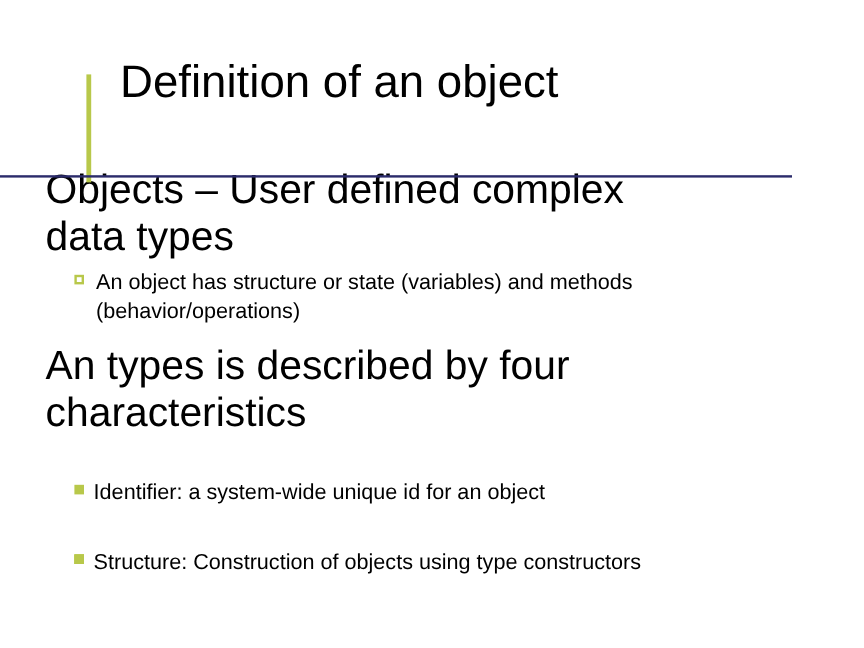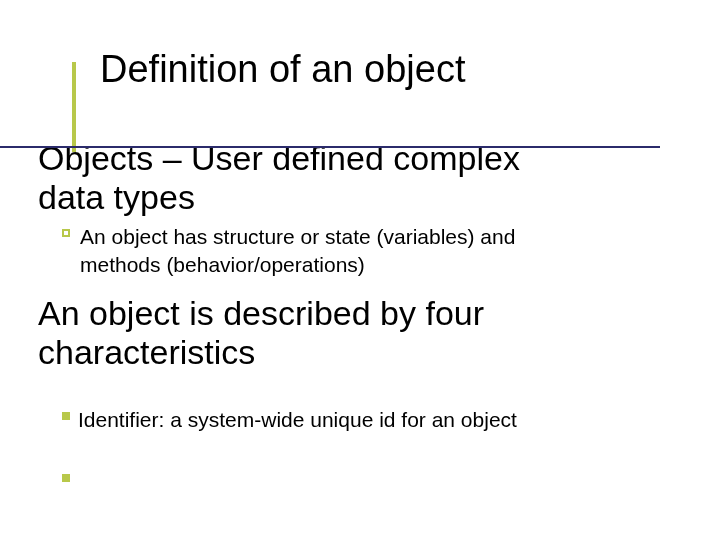--- a/index.html
+++ b/index.html
@@ -5,21 +5,21 @@
   * { margin: 0; padding: 0; box-sizing: border-box; }
   html, body { width: 720px; height: 540px; background: #fff; font-family: Verdana, Geneva, sans-serif; color: #000; }
   .slide { position: relative; width: 572px; height: 540px; padding: 0; }
   .title-wrap { position: relative; padding: 48px 0 12px 0; }
   .accent-v { position: absolute; left: 72px; top: 62px; width: 4px; height: 90px; background: #b8c84a; }
   .title { font-size: 38px; font-weight: 400; margin-left: 100px; letter-spacing: 0px; }
   .rule { position: absolute; left: 0; top: 146px; width: 660px; height: 2px; background: #2b2b6b; }
   .body { padding: 24px 32px 0 38px; }
   .h2 { font-size: 34px; font-weight: 400; margin: 12px 0 6px 0; }
   .bullets { list-style: none; margin: 4px 0 14px 0; }
-  .bullets li { position: relative; padding-left: 42px; font-size: 21px; line-height: 1.35; margin: 4px 0; }
+  .bullets li { position: relative; padding-left: 42px; font-size: 18px; line-height: 1.35; margin: 4px 0; }
   .sq { position: absolute; left: 24px; top: 6px; width: 8px; height: 8px; }
   .sq-open { border: 2px solid #b8c84a; }
   .sq-solid { background: #b8c84a; }
   .bullets.small li { padding-left: 40px; margin-top: 34px; }
 </style>
 </head>
 <body>
 
 <div class="slide">
   <div class="title-wrap">
@@ -31,31 +31,32 @@
   <div class="body">
 
     <div class="h2">Objects – User defined complex data types</div>
     <ul class="bullets">
       <li>
         <span class="sq sq-open"></span>
         <span>An object has structure or state (variables) and methods (behavior/operations)</span>
       </li>
     </ul>
 
-    <div class="h2">An object is described by four characteristics</div>
+    <div class="h2">An types is described by four characteristics</div>
     <ul class="bullets small">
       <li>
         <span class="sq sq-solid"></span>
         <span>Identifier: a system-wide unique id for an object</span>
       </li>
       <li>
         <span class="sq sq-solid"></span>
       </li>
       <li>
         <span class="sq sq-solid"></span>
       </li>
       <li>
         <span class="sq sq-solid"></span>
+        <span>Structure: Construction of objects using type constructors</span>
       </li>
     </ul>
 
   </div>
 </div>
 
 </body></html>

